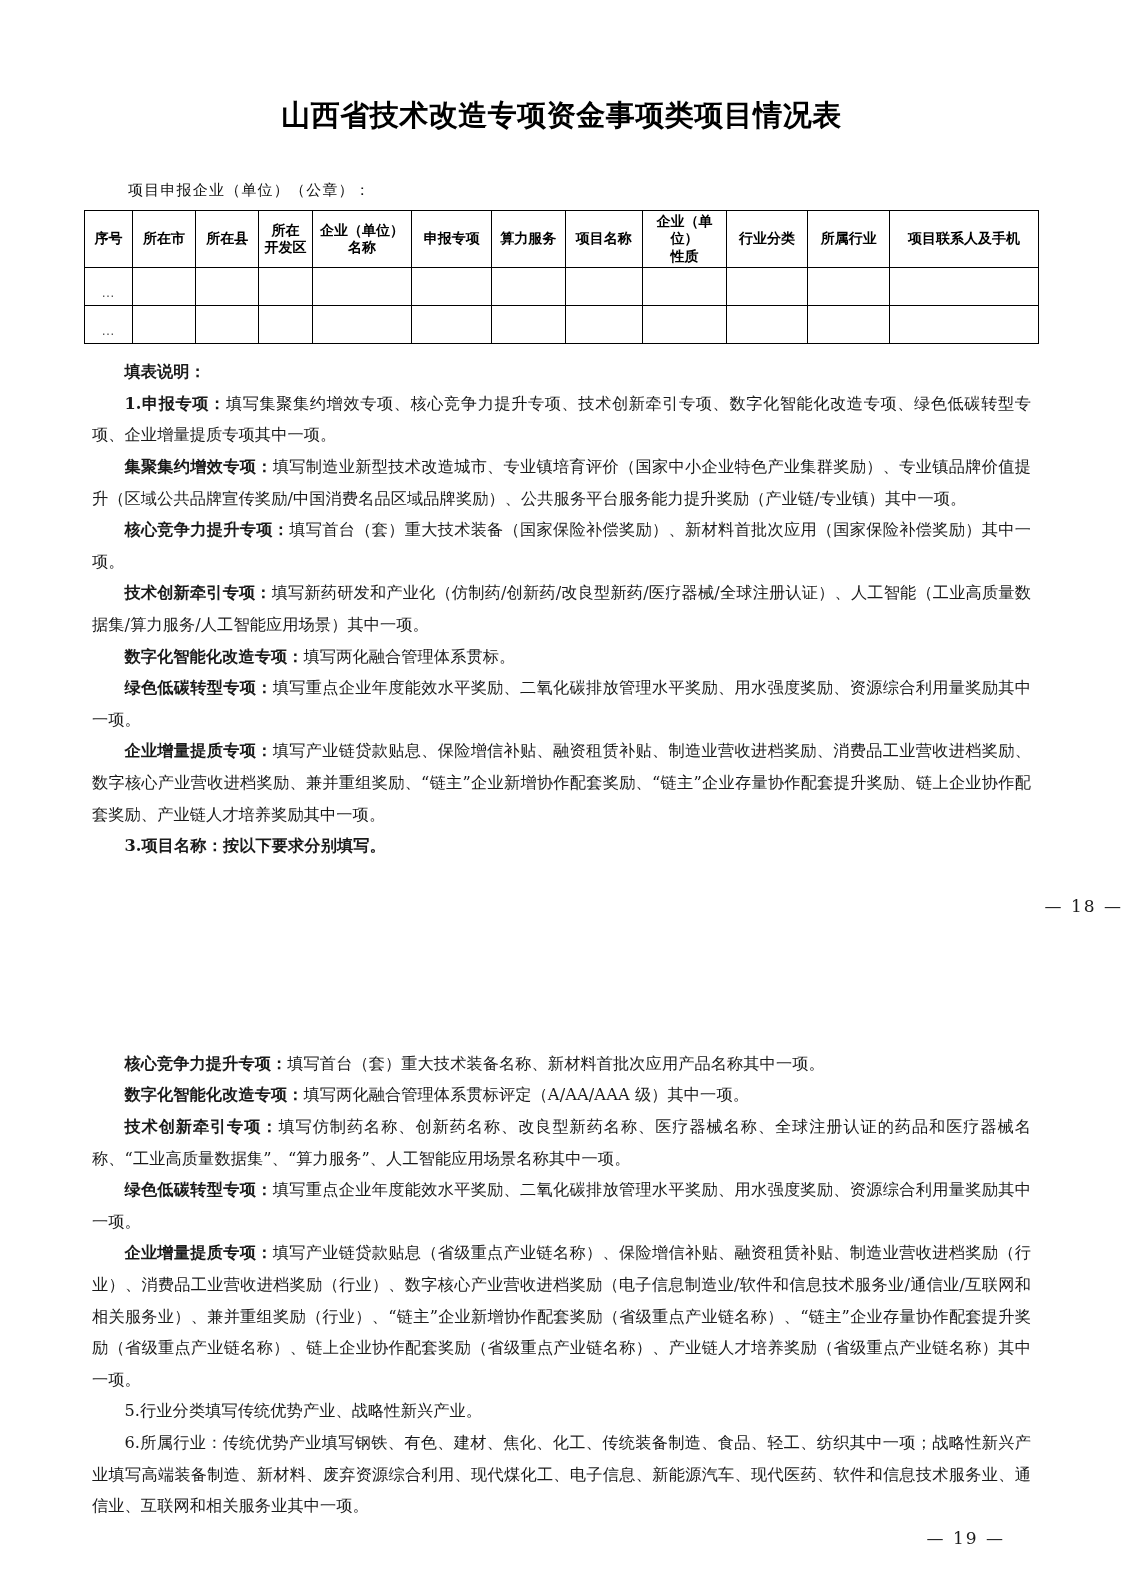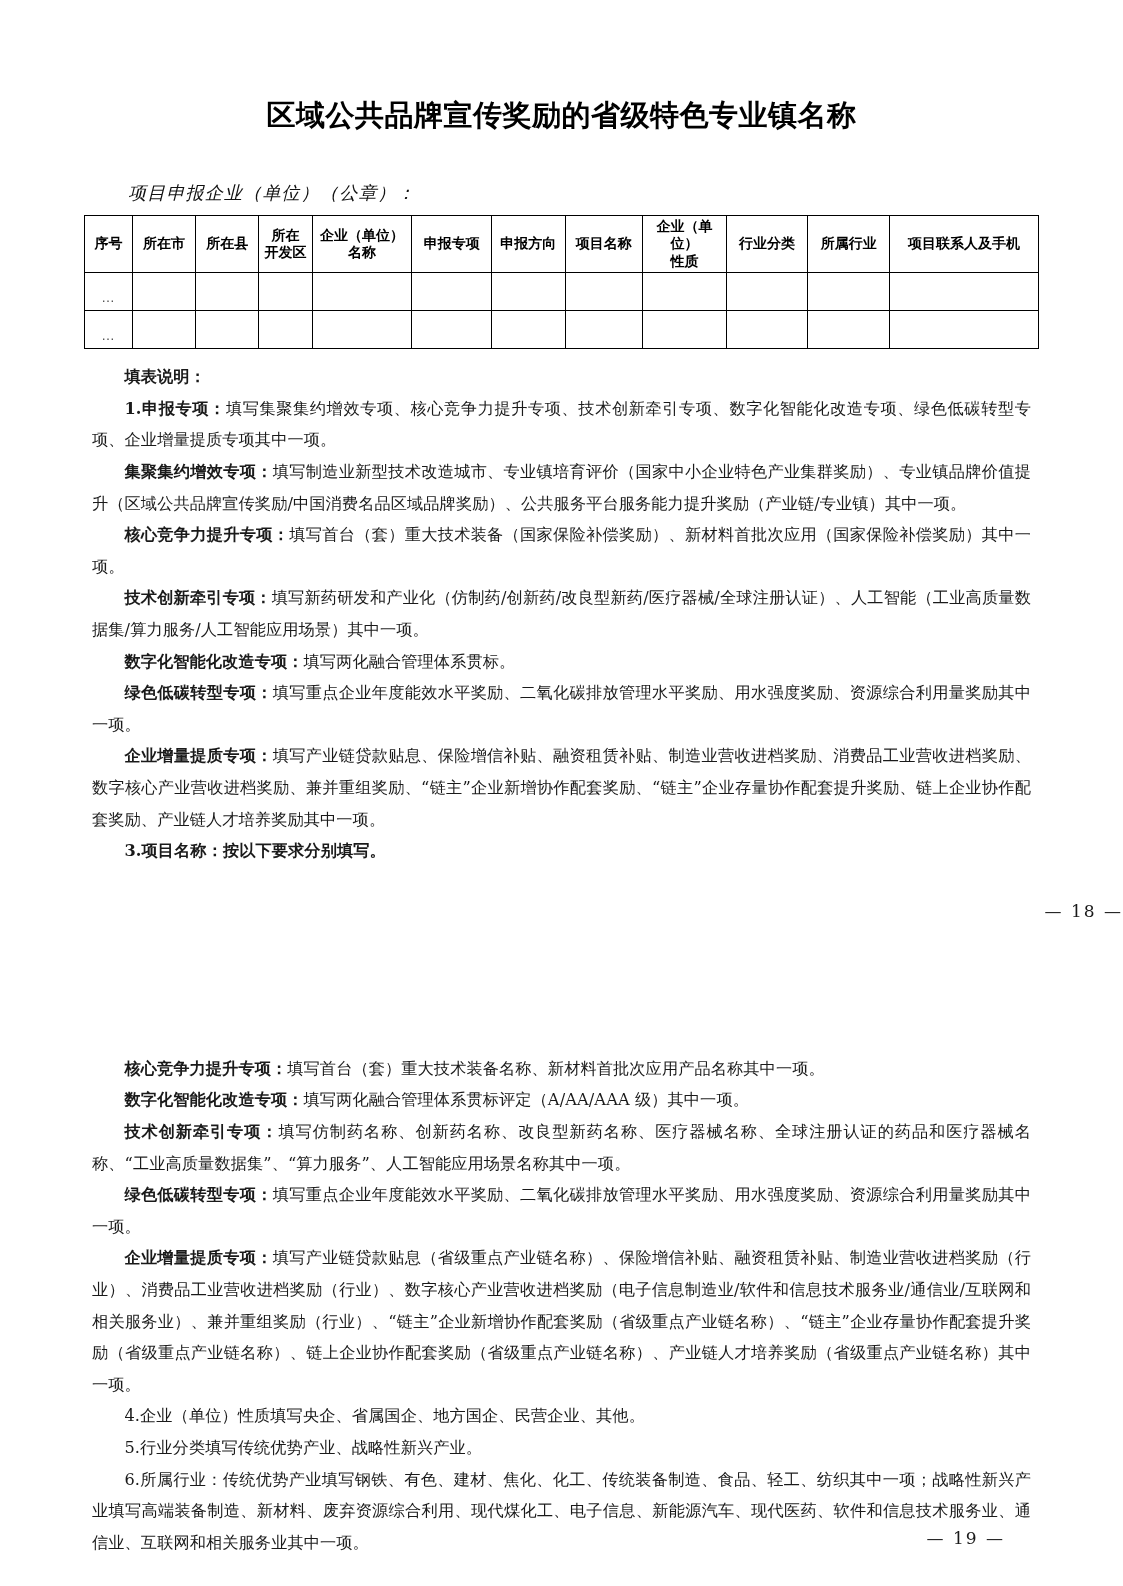--- a/index.html
+++ b/index.html
@@ -29,25 +29,24 @@
     letter-spacing: 0.5px;
     color: #000;
     margin: 0;
     padding-top: 98px;
     line-height: 1.2;
   }
 
   
   .stamp-line {
     margin: 48px 0 10px 128px;
-    font-size: 18px;
+    font-size: 15px;
     letter-spacing: 1.2px;
     color: #111;
     font-family: "DejaVu Serif", "Liberation Serif", serif;
-    font-style: italic;
   }
 
   
   .tbl-wrap {
     margin: 0 0 0 84px;
     width: 955px;
   }
   table.form-table {
     border-collapse: collapse;
     width: 955px;
@@ -137,21 +136,21 @@
   }
   .spacer-break {
     height: 132px;
   }
 </style>
 </head>
 <body>
 
 <div class="page">
 
-  <h1 class="doc-title">区域公共品牌宣传奖励的省级特色专业镇名称</h1>
+  <h1 class="doc-title">山西省技术改造专项资金事项类项目情况表</h1>
 
   <div class="stamp-line">项目申报企业（单位）（公章）：</div>
 
   <div class="tbl-wrap">
     <table class="form-table">
       <colgroup>
         <col class="c0">
           <col class="c1">
           <col class="c2">
           <col class="c3">
@@ -165,21 +164,21 @@
           <col class="c11">
       </colgroup>
       <thead>
         <tr>
           <th>序号</th>
           <th>所在市</th>
           <th>所在县</th>
           <th>所在<br>开发区</th>
           <th>企业（单位）<br>名称</th>
           <th>申报专项</th>
-          <th>申报方向</th>
+          <th>算力服务</th>
           <th>项目名称</th>
           <th>企业（单位）<br>性质</th>
           <th>行业分类</th>
           <th>所属行业</th>
           <th>项目联系人及手机</th>
         </tr>
       </thead>
       <tbody>
         <tr>
           <td class="idx">…</td>
@@ -273,20 +272,19 @@
     </p>
 
     <p>
       <span class="lead">绿色低碳转型专项：</span><span>填写重点企业年度能效水平奖励、二氧化碳排放管理水平奖励、用水强度奖励、资源综合利用量奖励其中一项。</span>
     </p>
 
     <p>
       <span class="lead">企业增量提质专项：</span><span>填写产业链贷款贴息（省级重点产业链名称）、保险增信补贴、融资租赁补贴、制造业营收进档奖励（行业）、消费品工业营收进档奖励（行业）、数字核心产业营收进档奖励（电子信息制造业/软件和信息技术服务业/通信业/互联网和相关服务业）、兼并重组奖励（行业）、“链主”企业新增协作配套奖励（省级重点产业链名称）、“链主”企业存量协作配套提升奖励（省级重点产业链名称）、链上企业协作配套奖励（省级重点产业链名称）、产业链人才培养奖励（省级重点产业链名称）其中一项。</span>
     </p>
 
-    <p>4.企业（单位）性质填写央企、省属国企、地方国企、民营企业、其他。</p>
     <p>5.行业分类填写传统优势产业、战略性新兴产业。</p>
     <p>6.所属行业：传统优势产业填写钢铁、有色、建材、焦化、化工、传统装备制造、食品、轻工、纺织其中一项；战略性新兴产业填写高端装备制造、新材料、废弃资源综合利用、现代煤化工、电子信息、新能源汽车、现代医药、软件和信息技术服务业、通信业、互联网和相关服务业其中一项。</p>
   </div>
 
   <div class="page-marker pm-19">— 19 —</div>
 
 </div>
 
 </body></html>

